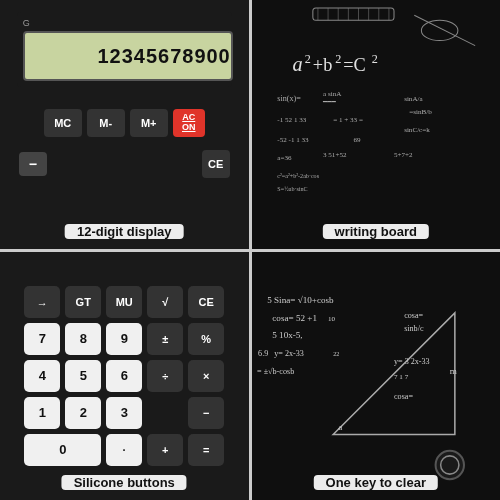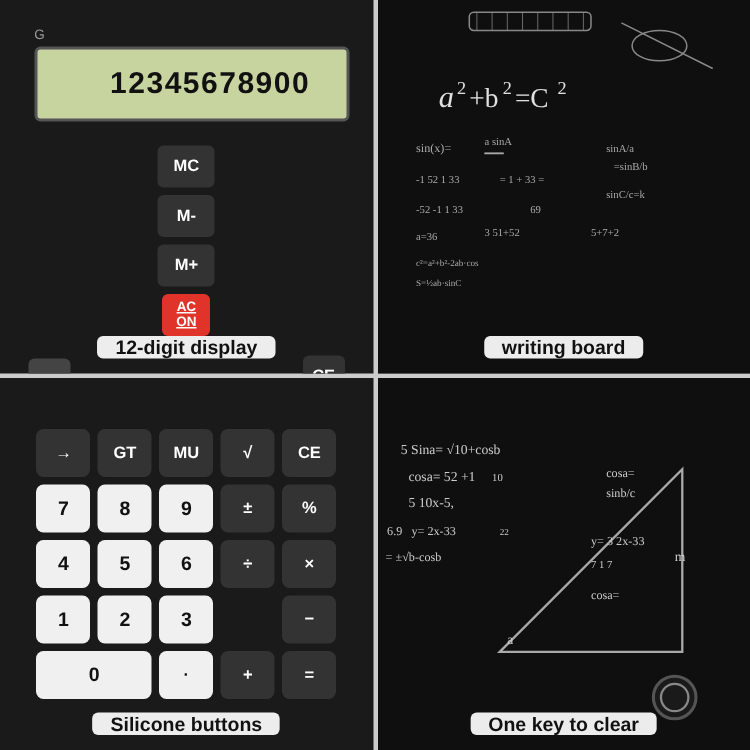--- a/index.html
+++ b/index.html
@@ -40,21 +40,21 @@
       gap: 10px;
     }
     .display-screen {
       background: #c8d4a0;
       width: 210px;
       height: 50px;
       border-radius: 4px;
       display: flex;
       align-items: center;
       justify-content: flex-end;
-      padding-right: 24px;
+      padding-right: 0;
       font-size: 20px;
       font-weight: bold;
       color: #111;
       letter-spacing: 1px;
       border: 2px solid #555;
     }
     .top-buttons-row {
       display: flex;
       gap: 5px;
       align-items: center;
@@ -160,21 +160,21 @@
 
   <div class="cell calc-top">
     <div style="width:215px; background:#1a1a1a; padding:6px; border-radius:4px;">
       <div style="display:flex; align-items:center; justify-content:space-between; margin-bottom:3px;">
         <span style="font-size:9px; color:#999;">G</span>
       </div>
       <div class="display-screen">
         <span>12345678900</span>
       </div>
     </div>
-    <div class="top-buttons-row" style="width:215px; margin-top:0;flex-direction:column;">
+    <div class="top-buttons-row" style="width:215px; margin-top:12px;">
       <button class="calc-btn btn-md">MC</button>
       <button class="calc-btn btn-md">M-</button>
       <button class="calc-btn btn-md">M+</button>
       <button class="calc-btn btn-tall" style="line-height:1.1; font-size:9px;text-decoration:underline;">AC<br>ON</button>
     </div>
     <div style="width:215px; display:flex; align-items:center; gap:5px; margin-top:3px; padding: 0 2px;">
       <button class="calc-btn" style="width:28px; height:24px; background:#444; font-size:14px;">−</button>
       <span style="font-size:10px; color:#aaa; flex:1;"></span>
       <button class="calc-btn btn-ce">CE</button>
     </div>

